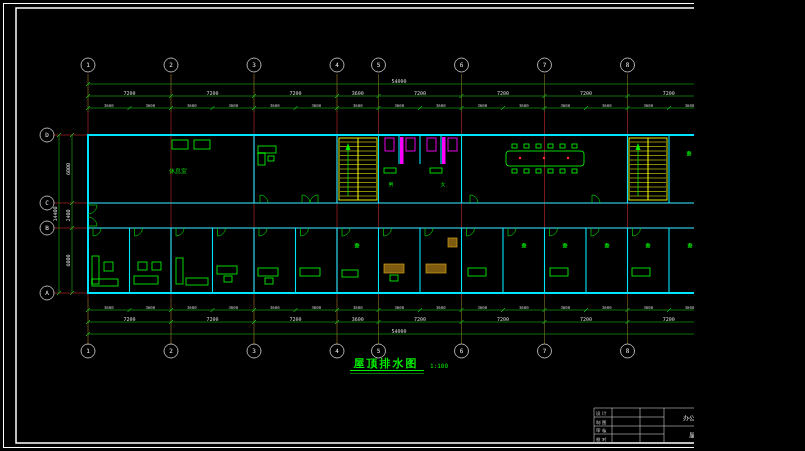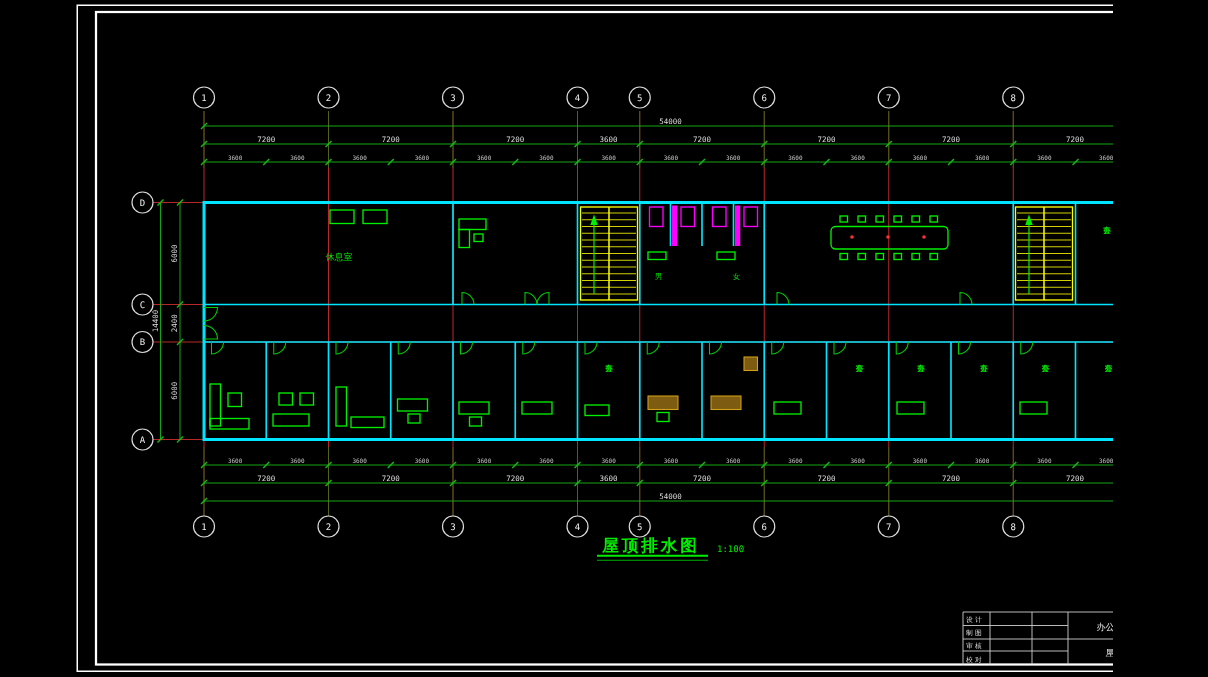--- a/index.html
+++ b/index.html
@@ -1,16 +1,16 @@
 <!DOCTYPE html>
 <html><head>
 <meta charset="utf-8">
 <style>
   html,body{margin:0;padding:0;background:#000;}
-  .sheet{position:relative;width:694px;height:451px;background:#000;overflow:hidden;padding-left:48px;}
+  .sheet{position:relative;width:694px;height:451px;background:#000;overflow:hidden;}
   svg{display:block;}
   text{font-family:"DejaVu Sans Mono",monospace;}
   .frame{fill:none;stroke:#ffffff;}
   .axisline{stroke:#e03030;stroke-width:0.55;}
   .dimline{stroke:#18b818;stroke-width:0.6;fill:none;}
   .tick{stroke:#18b818;stroke-width:0.9;}
   .extline{stroke:#0e8a0e;stroke-width:0.4;}
   .bubble{fill:none;stroke:#d9d9d9;stroke-width:0.8;}
   .axis-label{font-size:6px;fill:#eeeeee;}
   .dim{font-size:5px;fill:#dcdcdc;}

